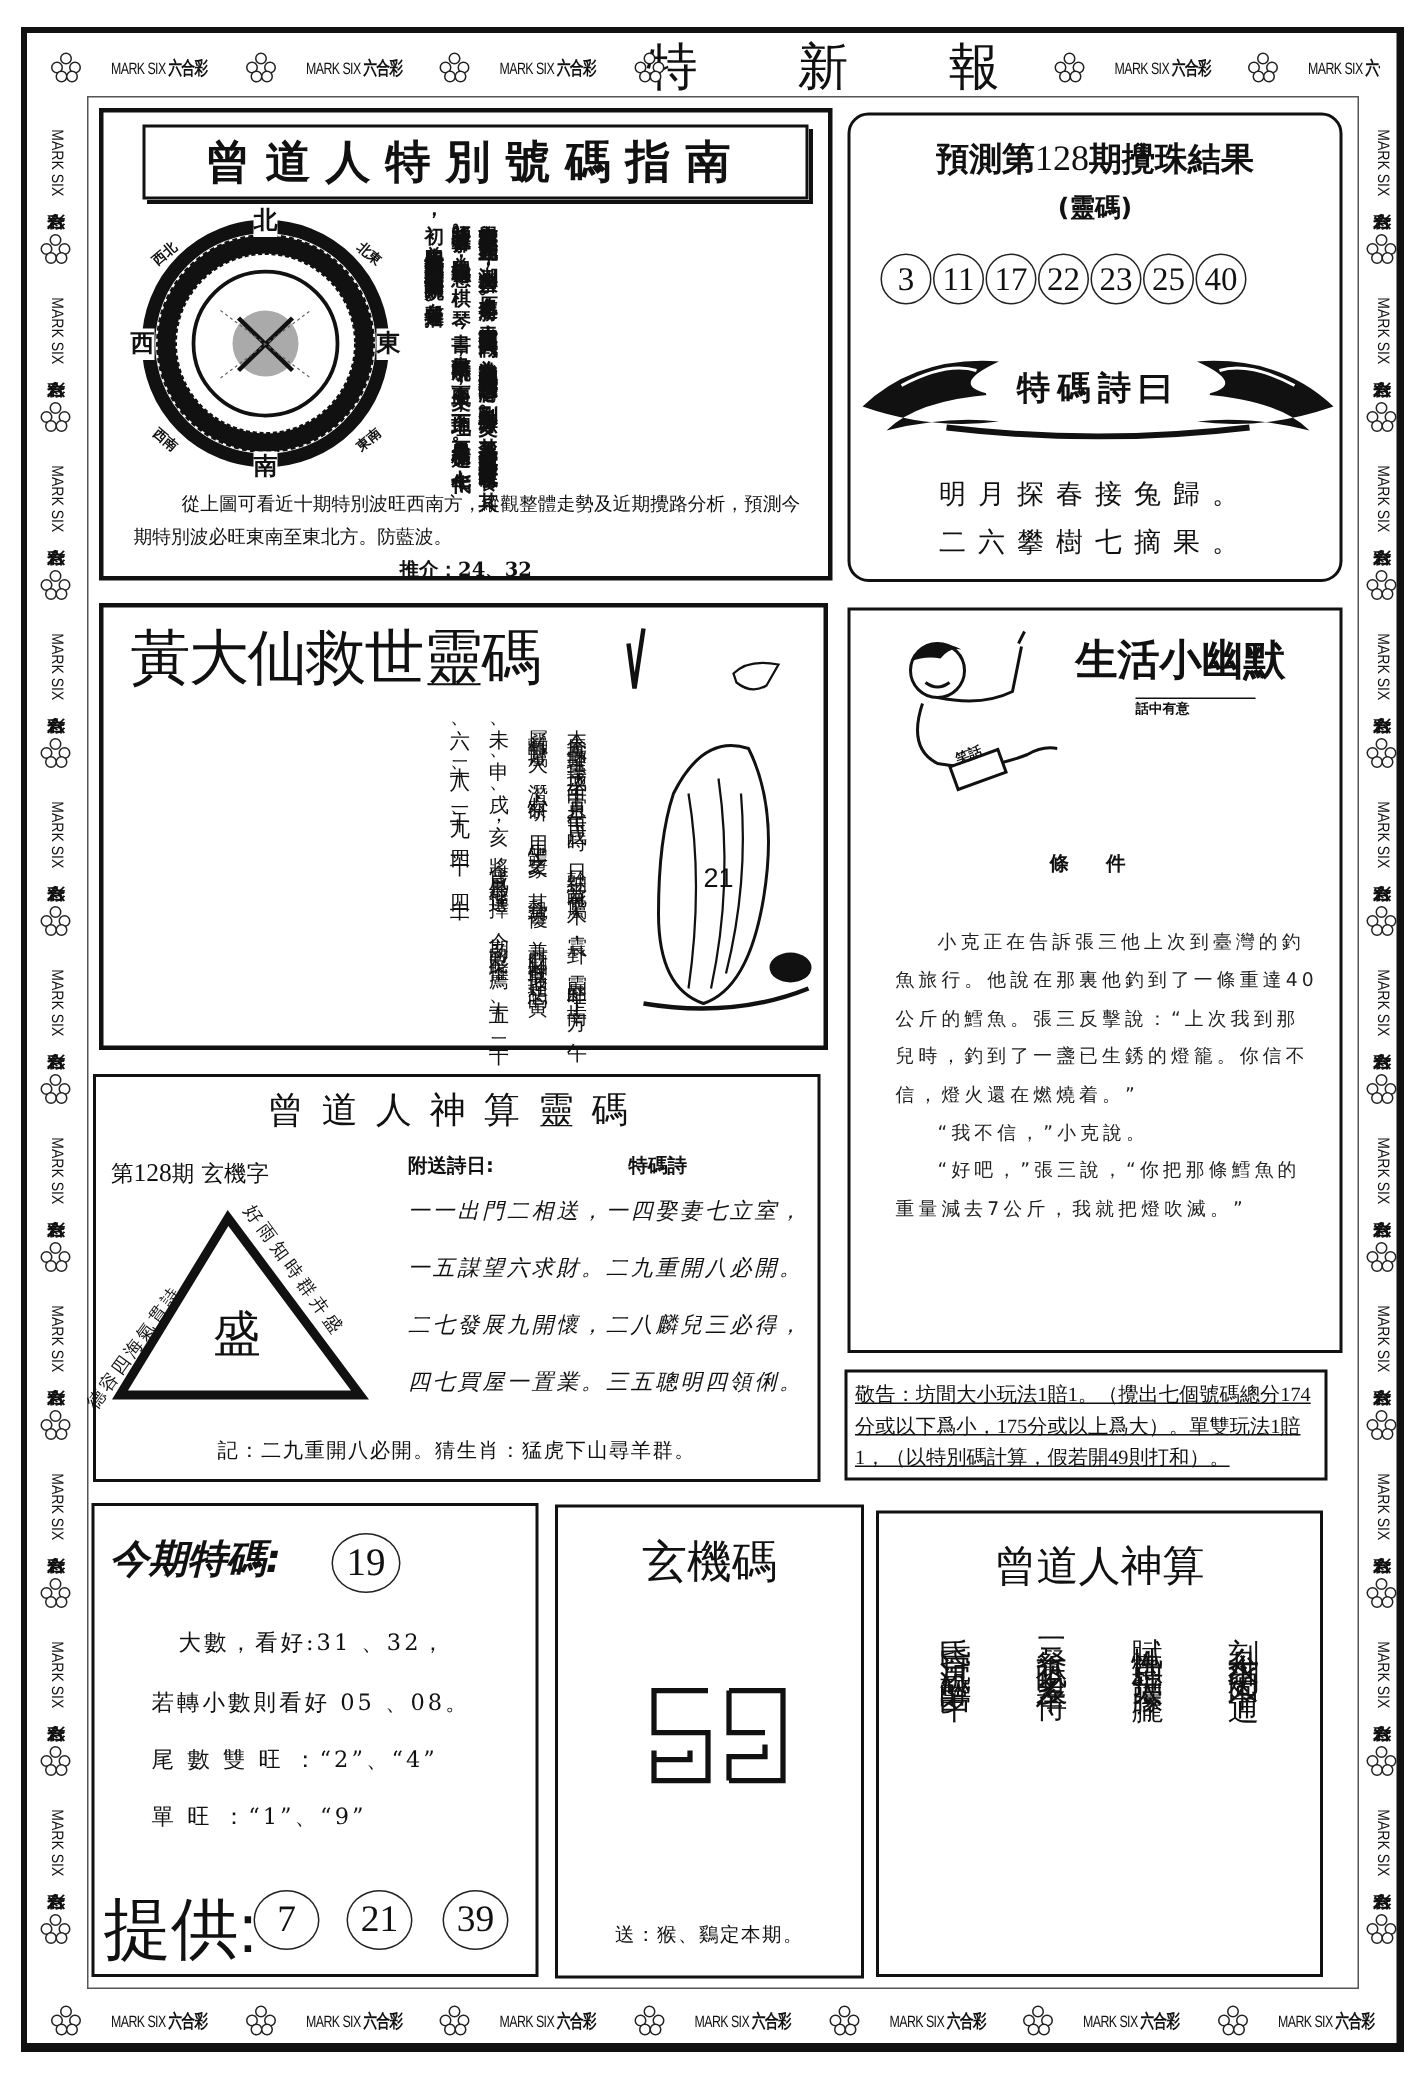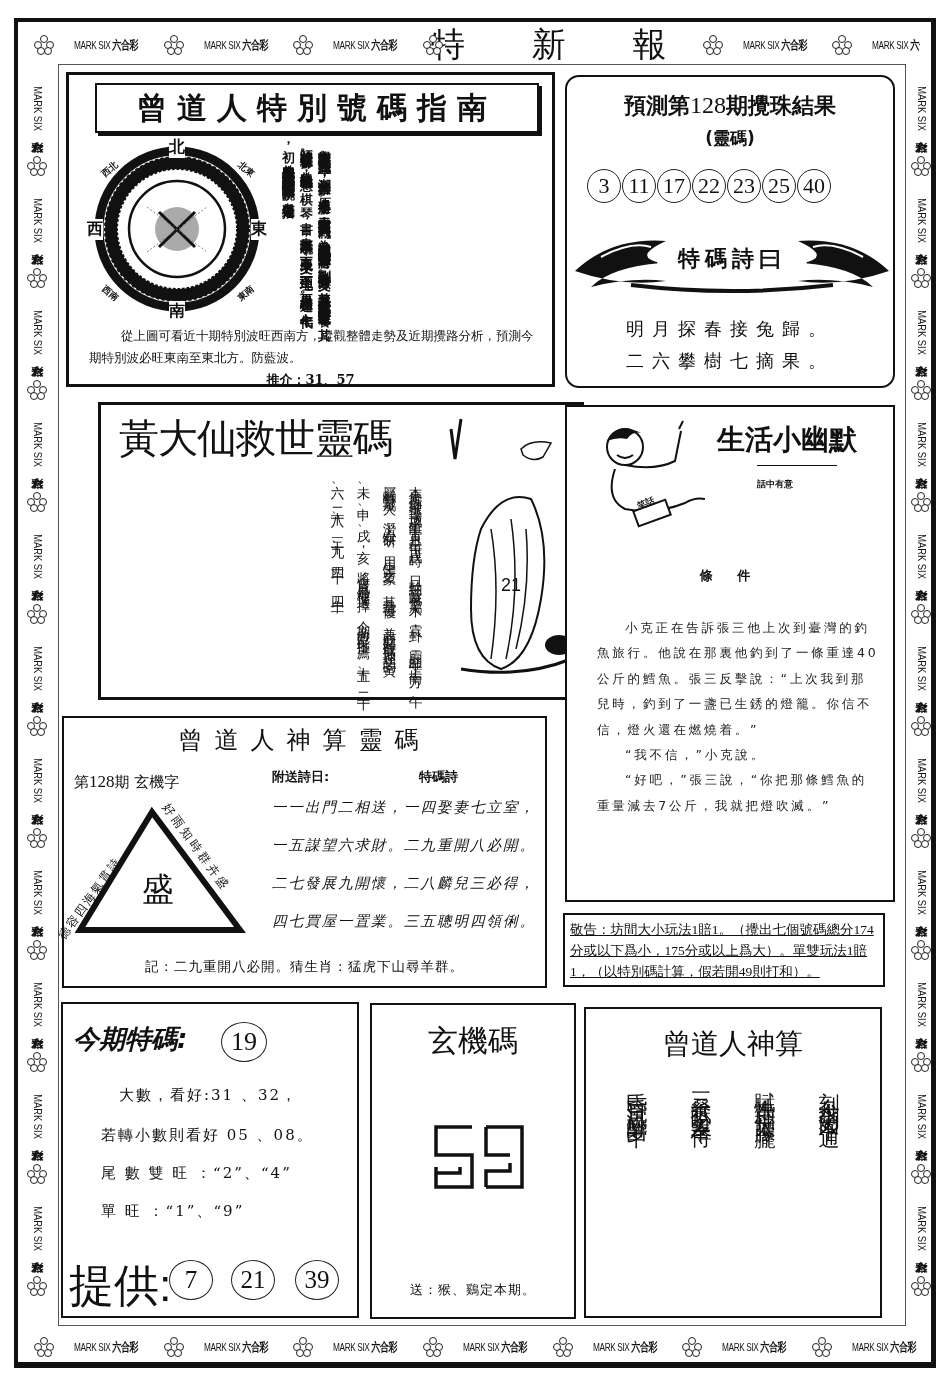--- a/index.html
+++ b/index.html
@@ -44,30 +44,30 @@
   .s2-title { position: absolute; top: 14px; left: 0; width: 100%; text-align: center; font-family: "DejaVu Sans", sans-serif; font-weight: 900; font-size: 22px; }
   .s2-title .num { font-family: "Liberation Serif", serif; font-weight: 400; font-size: 24px; }
   .s2-sub { position: absolute; top: 50px; left: 0; width: 100%; text-align: center; font-family: "DejaVu Sans", sans-serif; font-weight: 900; font-size: 17px; }
   .balls { position: absolute; top: 92px; left: 20px; display: flex; gap: 1px; }
   .ball { width: 34px; height: 34px; border: 1.5px solid #222; border-radius: 50%; display: flex; align-items: center; justify-content: center; font-family: "Liberation Serif", serif; font-size: 22px; }
   .wreath { position: absolute; top: 150px; left: 4px; width: 322px; height: 66px; }
   .poem-title { position: absolute; top: 164px; left: 90px; width: 150px; height: 36px; background: #fff; border-radius: 18px; display: flex; align-items: center; justify-content: center; font-family: "DejaVu Sans", sans-serif; font-weight: 900; font-size: 22px; letter-spacing: 5px; }
   .poem-line { position: absolute; left: 0; width: 100%; text-align: center; font-family: "DejaVu Sans", sans-serif; font-size: 18px; letter-spacing: 8px; }
 
   
-  .s3 { left: 66px; top: 402px; width: 486px; height: 298px; border-width: 3px; margin-left: 32px; }
+  .s3 { left: 66px; top: 402px; width: 486px; height: 298px; border-width: 3px; }
   .s3-title { position: absolute; left: 18px; top: 6px; font-size: 40px; font-family: "DejaVu Serif", serif; letter-spacing: -1px; }
   .s3-text { position: absolute; left: 38px; top: 70px; height: 215px; writing-mode: vertical-rl; direction: ltr; font-size: 13.5px; line-height: 26px; letter-spacing: 4px; }
   .sage { position: absolute; left: 330px; top: 4px; width: 150px; height: 285px; }
   .sage-num { position: absolute; left: 400px; top: 170px; font-family: "Liberation Sans", sans-serif; font-size: 18px; }
 
   
   .s4 { left: 565px; top: 405px; width: 330px; height: 497px; }
   .s4-title { position: absolute; left: 150px; top: 14px; font-family: "DejaVu Sans", sans-serif; font-weight: 900; font-size: 28px; }
-  .s4-sub { position: absolute; left: 190px; top: 58px; font-family: "DejaVu Sans", sans-serif; font-weight: 700; font-size: 9px; border-top: 1px solid #111; padding-top: 12px; width: 80px; text-align: left; }
+  .s4-sub { position: absolute; left: 190px; top: 58px; font-family: "DejaVu Sans", sans-serif; font-weight: 700; font-size: 9px; border-top: 1px solid #111; padding-top: 0; width: 80px; text-align: left; }
   .cartoon { position: absolute; left: 28px; top: 12px; width: 110px; height: 110px; }
   .story-head { position: absolute; left: 0; top: 160px; width: 100%; text-align: center; font-family: "DejaVu Sans", sans-serif; font-weight: 700; font-size: 13px; letter-spacing: 10px; }
   .story { position: absolute; left: 30px; top: 208px; width: 282px; font-size: 12.5px; line-height: 25.4px; letter-spacing: 2.8px; font-family: "DejaVu Sans", sans-serif; color: #222; }
   .story p { text-indent: 28px; }
 
   
   .notice { left: 563px; top: 913px; width: 322px; height: 74px; border-width: 2px; padding: 4px 5px; font-family: "Liberation Serif", serif; font-size: 13.5px; line-height: 21px; }
   .notice span { text-decoration: underline; }
 
   
@@ -462,21 +462,21 @@
     <span class="dir" style="left:82px;top:164px">南</span>
     <span class="dir" style="left:164px;top:82px">東</span>
     <span class="dir" style="left:0px;top:82px">西</span>
     <span class="dir-sm" style="left:150px;top:26px;transform:rotate(40deg)">北東</span>
     <span class="dir-sm" style="left:14px;top:26px;transform:rotate(-40deg)">西北</span>
     <span class="dir-sm" style="left:150px;top:150px;transform:rotate(-40deg)">東南</span>
     <span class="dir-sm" style="left:14px;top:150px;transform:rotate(40deg)">西南</span>
   </div>
   <div class="bio">玄學家曾先生生于公元一九四五年，潮州普寧人，原名李道勝。由于當年正值國共內戰，為逃避戰禍四八年跟隨其父遠涉香港。剛到香港身無分文。其父為了養活曾先生遂將其送至本港一家道觀收養，其師將其改號曾算子。曾先生自幼聰慧，棋、琴、書、畫無所不曉，而上至天文，下至地理，更是樣樣精通。七十年代初，曾先生用玄學推算六合彩走勢之準確程度更是家喻戶曉，名聲遠播。</div>
   <div class="s1-foot">從上圖可看近十期特別波旺西南方，縱觀整體走勢及近期攪路分析，預測今期特別波必旺東南至東北方。防藍波。</div>
-  <div class="s1-rec">推介：31、57</div>
+  <div class="s1-rec">推介：24、32</div>
 </div>
 
 <div class="box s2">
   <div class="s2-title"><span>預測第</span><span class="num">128</span><span>期攪珠結果</span></div>
   <div class="s2-sub">(靈碼)</div>
   <div class="balls">
     <span class="ball">3</span>
     <span class="ball">11</span>
     <span class="ball">17</span>
     <span class="ball">22</span>

